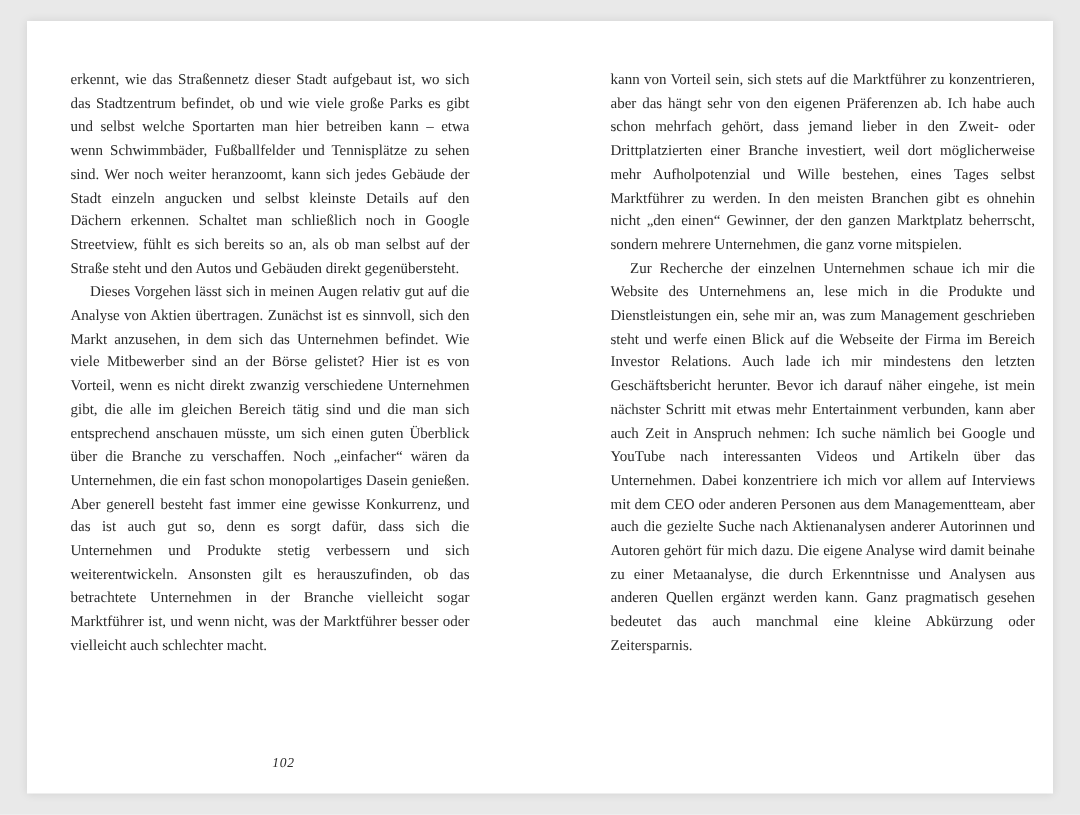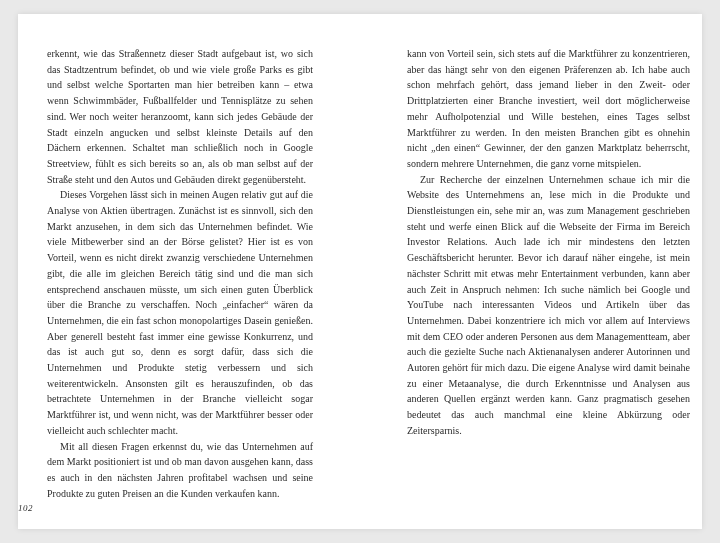--- a/index.html
+++ b/index.html
@@ -46,38 +46,37 @@
     margin: 0;
   }
   .para.indent {
     text-indent: 13px;
   }
   .page-number {
     position: absolute;
     bottom: 16px;
     left: 0;
     right: 0;
-    text-align: left;
+    text-align: center;
     font-size: 9px;
     letter-spacing: 0.5px;
     color: #2b2b2b;
     font-style: italic;
   }
 </style>
 </head>
 <body>
 
 <div class="screen">
   <div class="spread">
 
     <div class="page page-left">
       <div class="page-text" lang="de">
         <p class="para">erkennt, wie das Straßennetz dieser Stadt aufgebaut ist, wo sich das Stadtzentrum befindet, ob und wie viele große Parks es gibt und selbst welche Sportarten man hier betreiben kann – etwa wenn Schwimmbäder, Fußballfelder und Tennisplätze zu sehen sind. Wer noch weiter heranzoomt, kann sich jedes Gebäude der Stadt einzeln angucken und selbst kleinste Details auf den Dächern erkennen. Schaltet man schließlich noch in Google Streetview, fühlt es sich bereits so an, als ob man selbst auf der Straße steht und den Autos und Gebäuden direkt gegenübersteht.</p>
         <p class="para indent">Dieses Vorgehen lässt sich in meinen Augen relativ gut auf die Analyse von Aktien übertragen. Zunächst ist es sinnvoll, sich den Markt anzusehen, in dem sich das Unternehmen befindet. Wie viele Mitbewerber sind an der Börse gelistet? Hier ist es von Vorteil, wenn es nicht direkt zwanzig verschiedene Unternehmen gibt, die alle im gleichen Bereich tätig sind und die man sich entsprechend anschauen müsste, um sich einen guten Überblick über die Branche zu verschaffen. Noch „einfacher“ wären da Unternehmen, die ein fast schon monopolartiges Dasein genießen. Aber generell besteht fast immer eine gewisse Konkurrenz, und das ist auch gut so, denn es sorgt dafür, dass sich die Unternehmen und Produkte stetig verbessern und sich weiterentwickeln. Ansonsten gilt es herauszufinden, ob das betrachtete Unternehmen in der Branche vielleicht sogar Marktführer ist, und wenn nicht, was der Marktführer besser oder vielleicht auch schlechter macht.</p>
-        <p class="para indent">Mit all diesen Fragen erkennst du, wie das Unternehmen auf dem Markt positioniert ist und ob man davon ausgehen kann, dass es auch in den nächsten Jahren profitabel wachsen und seine Produkte zu guten Preisen an die Kunden verkaufen kann.</p>
       </div>
       <div class="page-number">102</div>
     </div>
 
     <div class="page page-right">
       <div class="page-text" lang="de">
         <p class="para">kann von Vorteil sein, sich stets auf die Marktführer zu konzentrieren, aber das hängt sehr von den eigenen Präferenzen ab. Ich habe auch schon mehrfach gehört, dass jemand lieber in den Zweit- oder Drittplatzierten einer Branche investiert, weil dort möglicherweise mehr Aufholpotenzial und Wille bestehen, eines Tages selbst Marktführer zu werden. In den meisten Branchen gibt es ohnehin nicht „den einen“ Gewinner, der den ganzen Marktplatz beherrscht, sondern mehrere Unternehmen, die ganz vorne mitspielen.</p>
         <p class="para indent">Zur Recherche der einzelnen Unternehmen schaue ich mir die Website des Unternehmens an, lese mich in die Produkte und Dienstleistungen ein, sehe mir an, was zum Management geschrieben steht und werfe einen Blick auf die Webseite der Firma im Bereich Investor Relations. Auch lade ich mir mindestens den letzten Geschäftsbericht herunter. Bevor ich darauf näher eingehe, ist mein nächster Schritt mit etwas mehr Entertainment verbunden, kann aber auch Zeit in Anspruch nehmen: Ich suche nämlich bei Google und YouTube nach interessanten Videos und Artikeln über das Unternehmen. Dabei konzentriere ich mich vor allem auf Interviews mit dem CEO oder anderen Personen aus dem Managementteam, aber auch die gezielte Suche nach Aktienanalysen anderer Autorinnen und Autoren gehört für mich dazu. Die eigene Analyse wird damit beinahe zu einer Metaanalyse, die durch Erkenntnisse und Analysen aus anderen Quellen ergänzt werden kann. Ganz pragmatisch gesehen bedeutet das auch manchmal eine kleine Abkürzung oder Zeitersparnis.</p>
       </div>
     </div>

